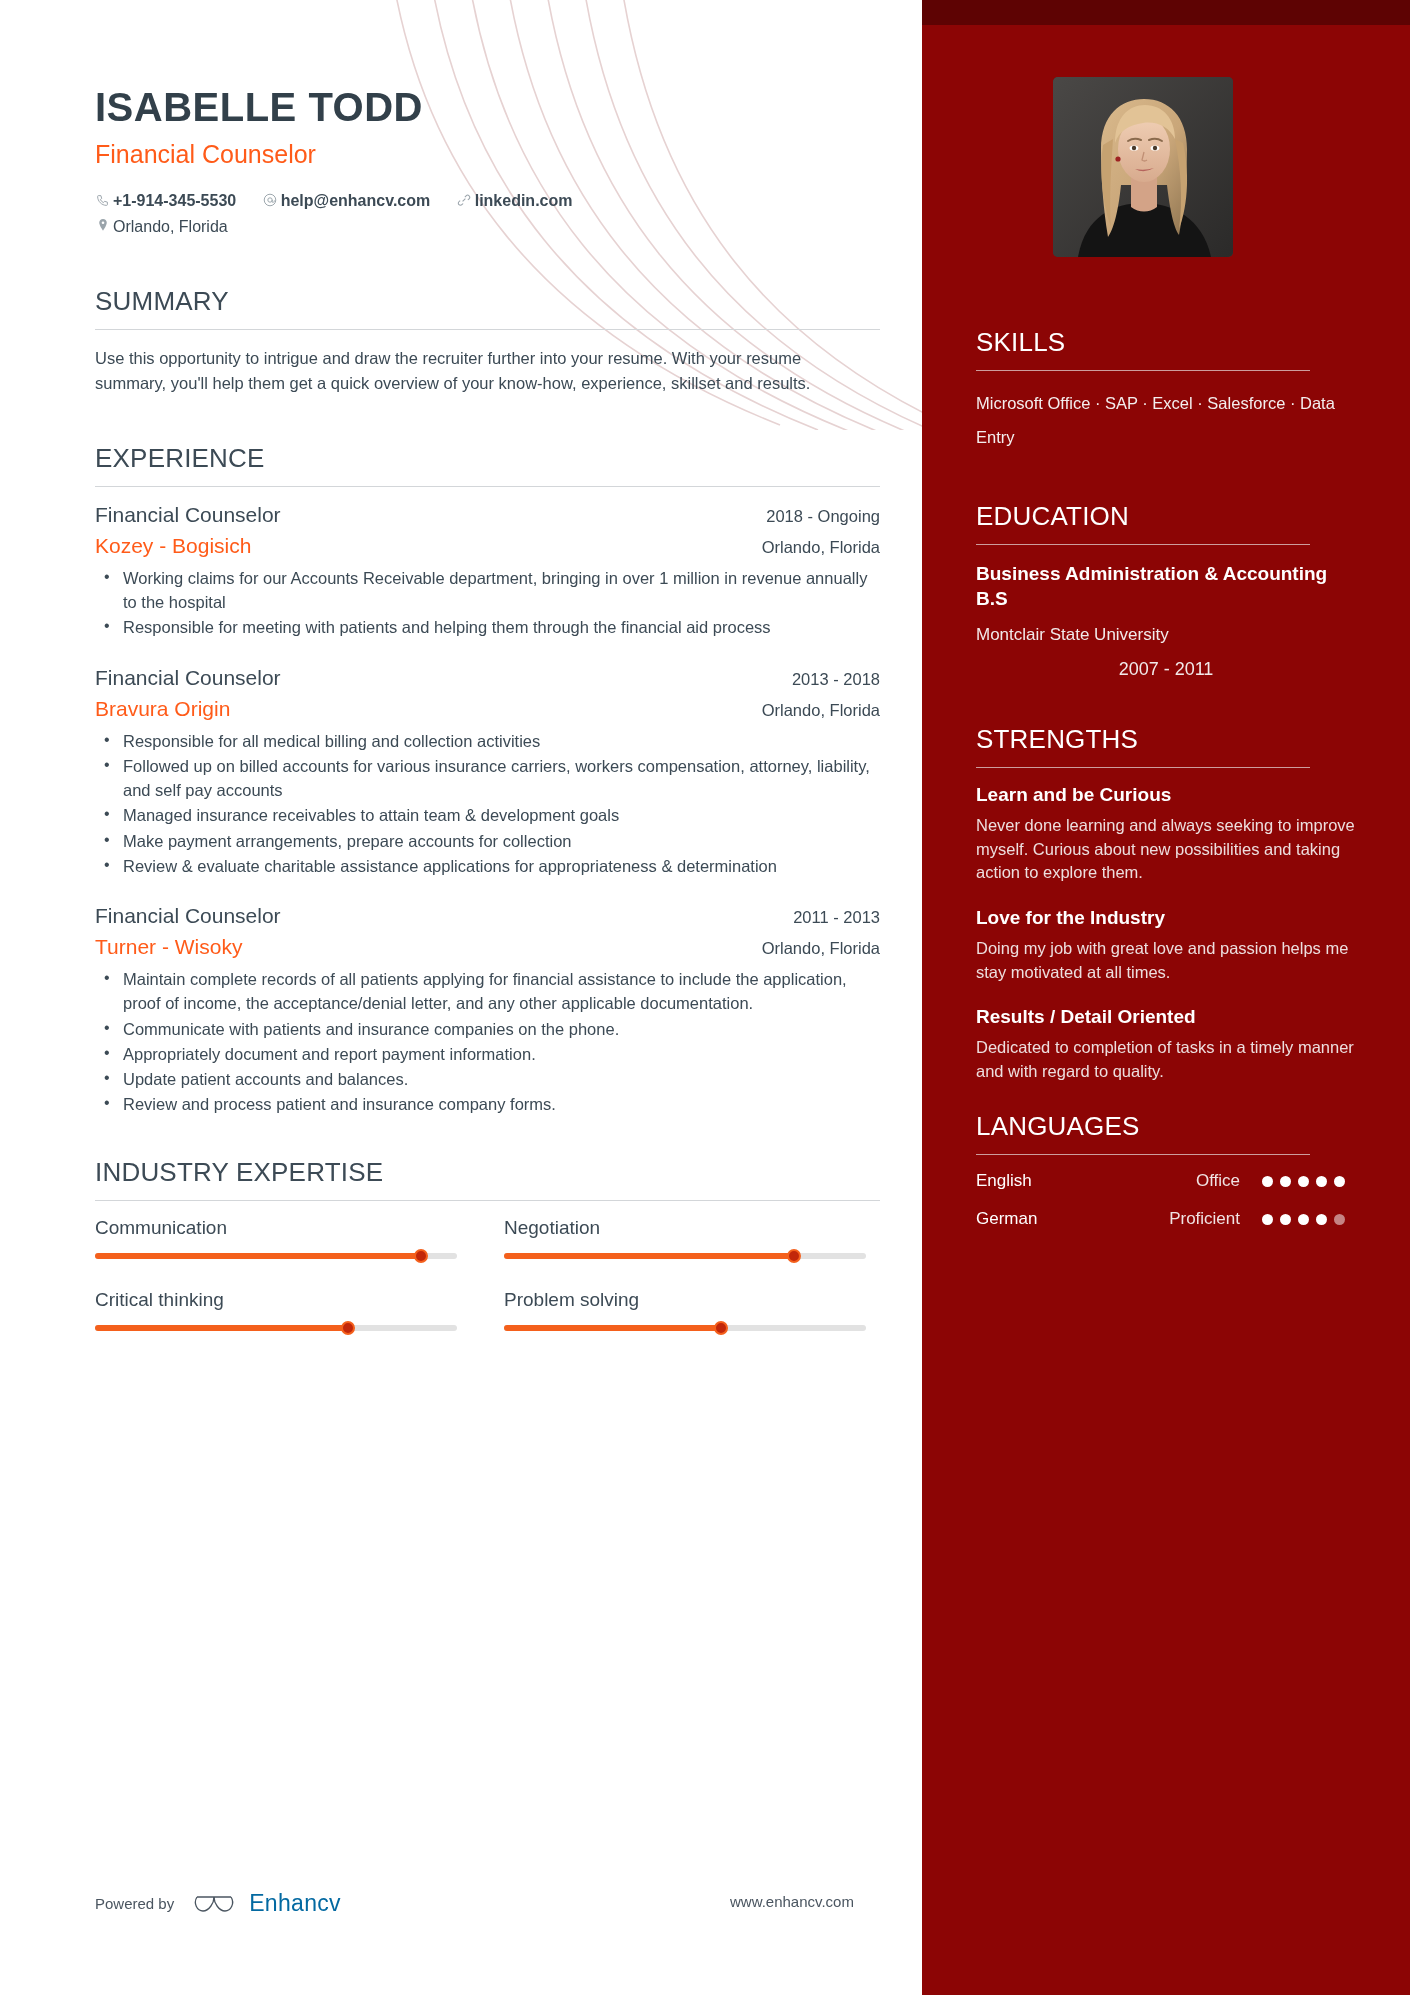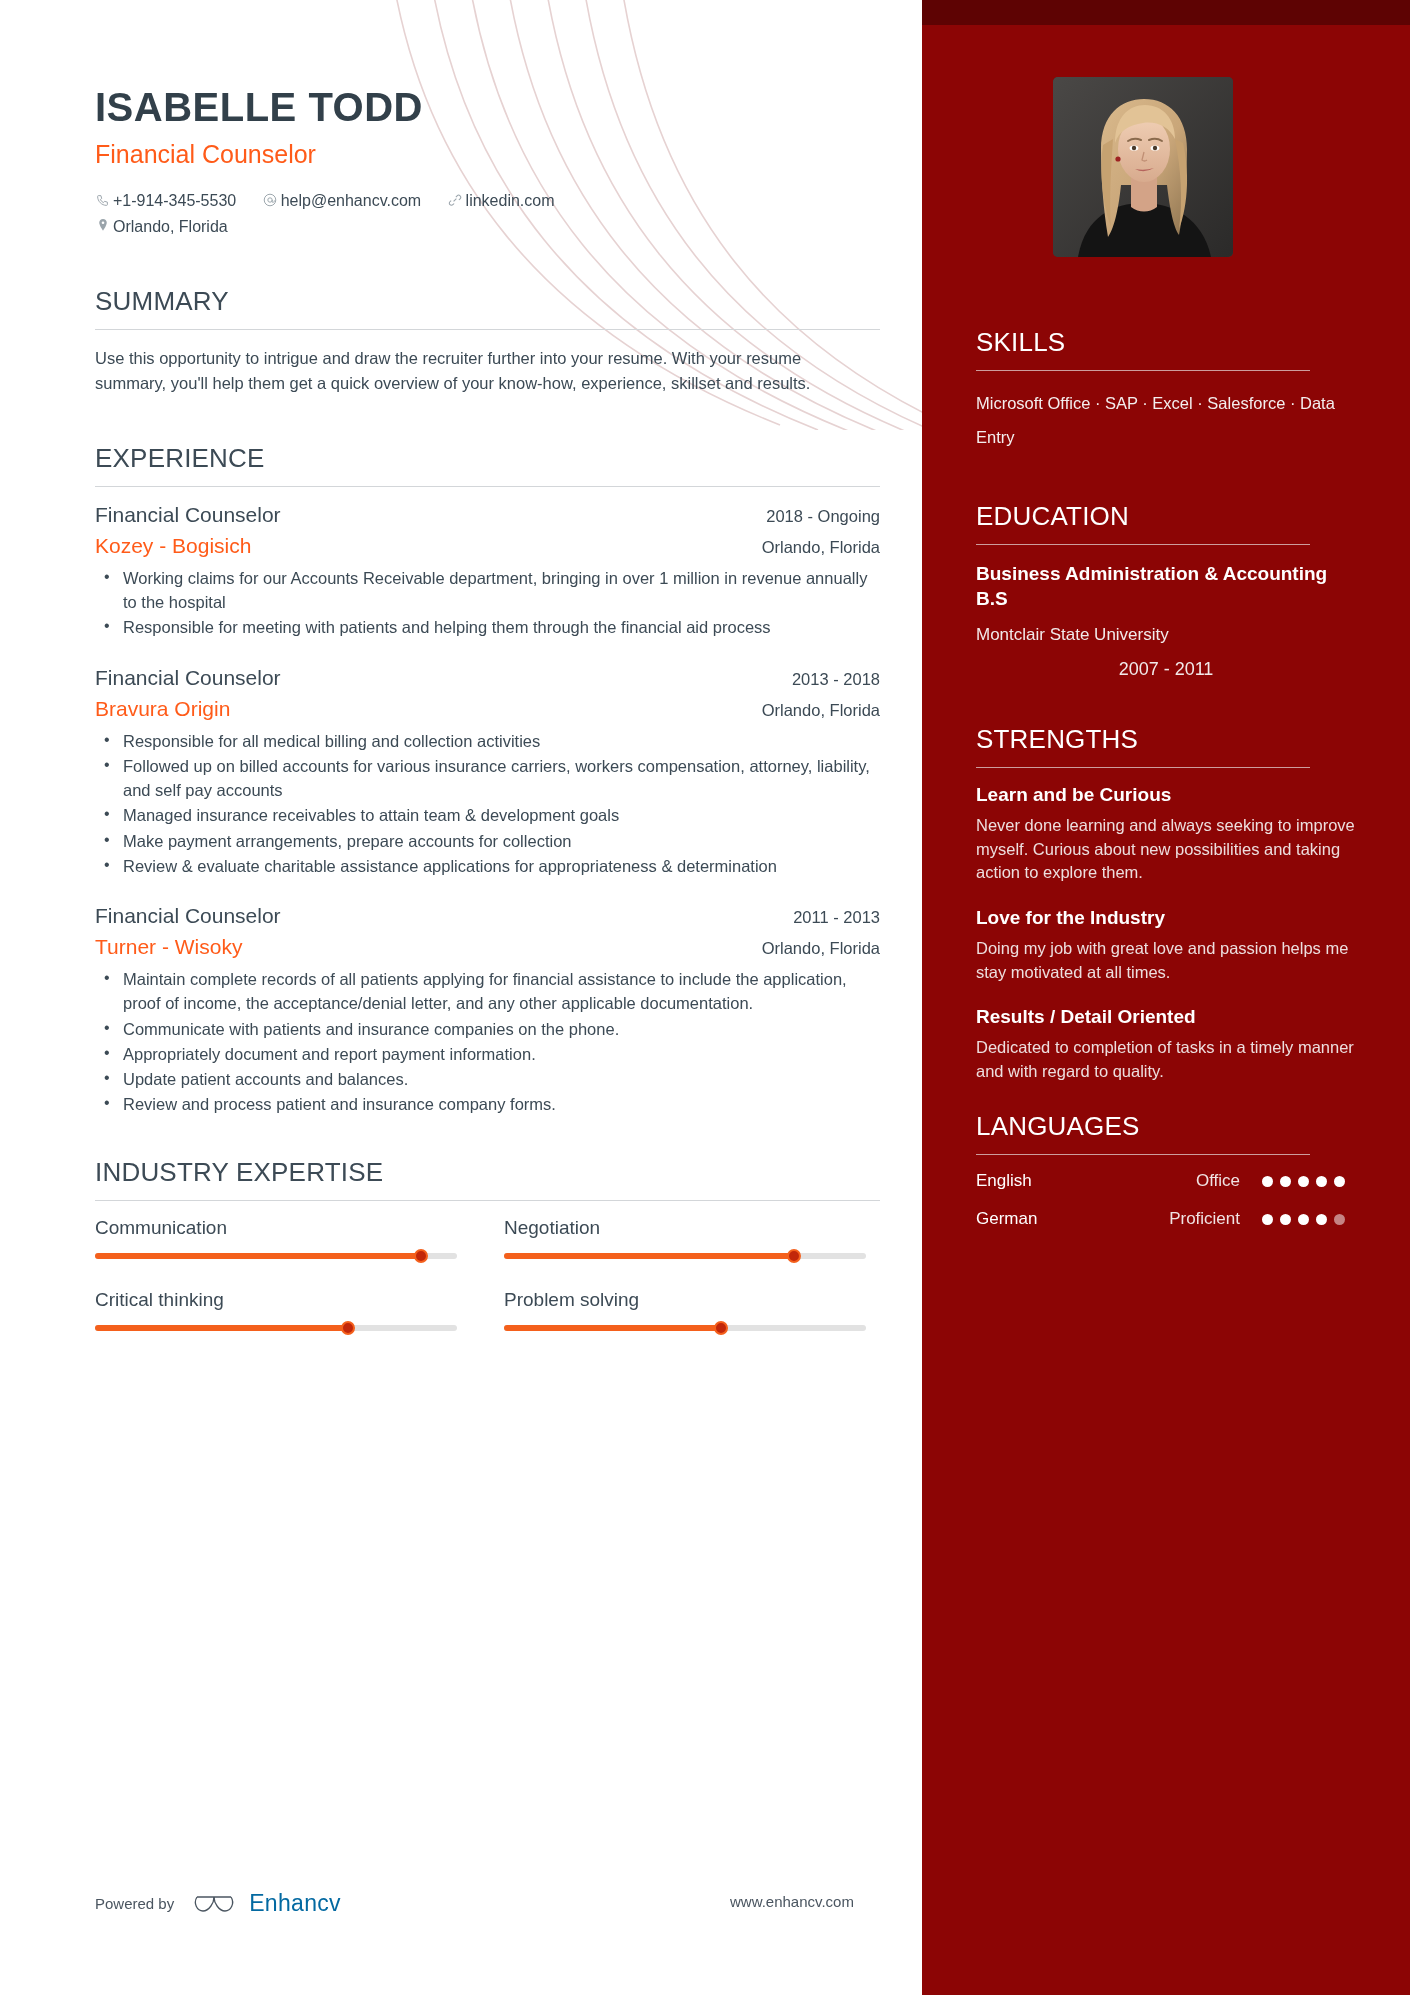--- a/index.html
+++ b/index.html
@@ -363,21 +363,21 @@
       </g>
     </svg>
   </div>
 
   <div class="main">
 
     <h1 class="name">ISABELLE TODD</h1>
     <div class="job-title">Financial Counselor</div>
 
     <div class="contacts">
-      <div style="white-space:nowrap;">
+      <div style="white-space:nowrap;font-weight:bold;">
         <span class="contact-item">
           <span class="ci">
             <svg width="13" height="13" viewBox="0 0 16 16" fill="none">
                 <path d="M3 2 L6 2 L7 5.5 L5.4 6.8 C6.2 8.6 7.4 9.8 9.2 10.6 L10.5 9 L14 10 L14 13 C14 13.6 13.6 14 13 14 C7 14 2 9 2 3 C2 2.4 2.4 2 3 2 Z" stroke="#9aa4ab" stroke-width="1.2" fill="none" stroke-linejoin="round"></path>
               </svg>
           </span><span class="ct">+1-914-345-5530</span>
         </span>
         <span class="contact-item">
           <span class="ci">
             <svg width="14" height="14" viewBox="0 0 16 16" fill="none">

